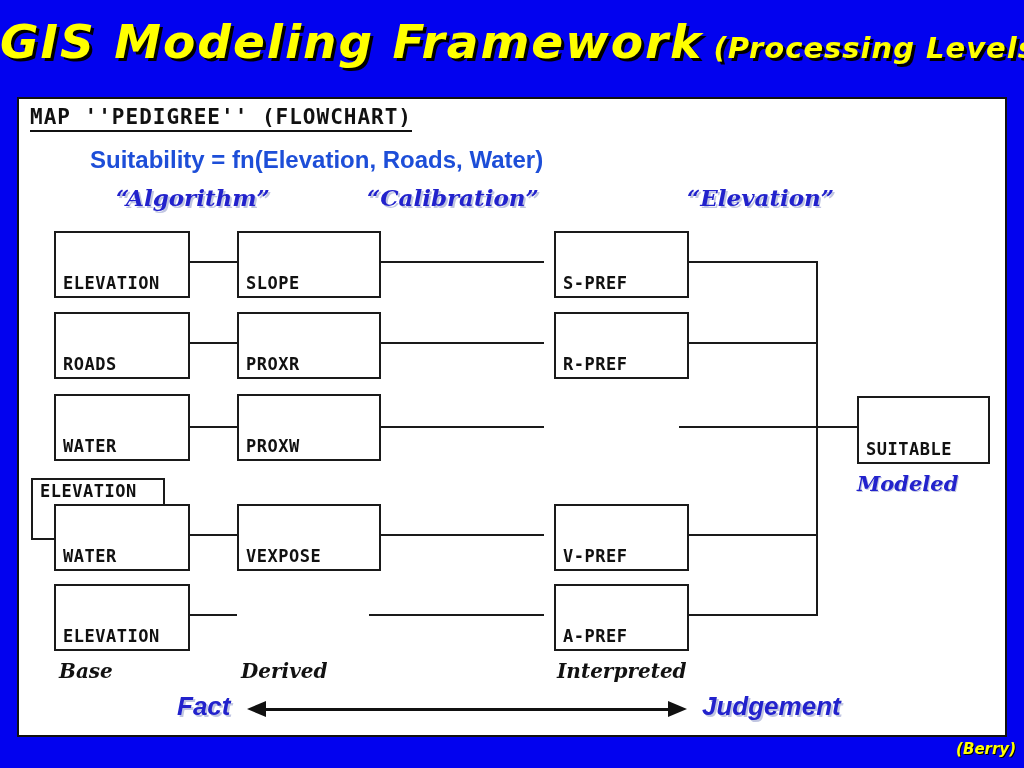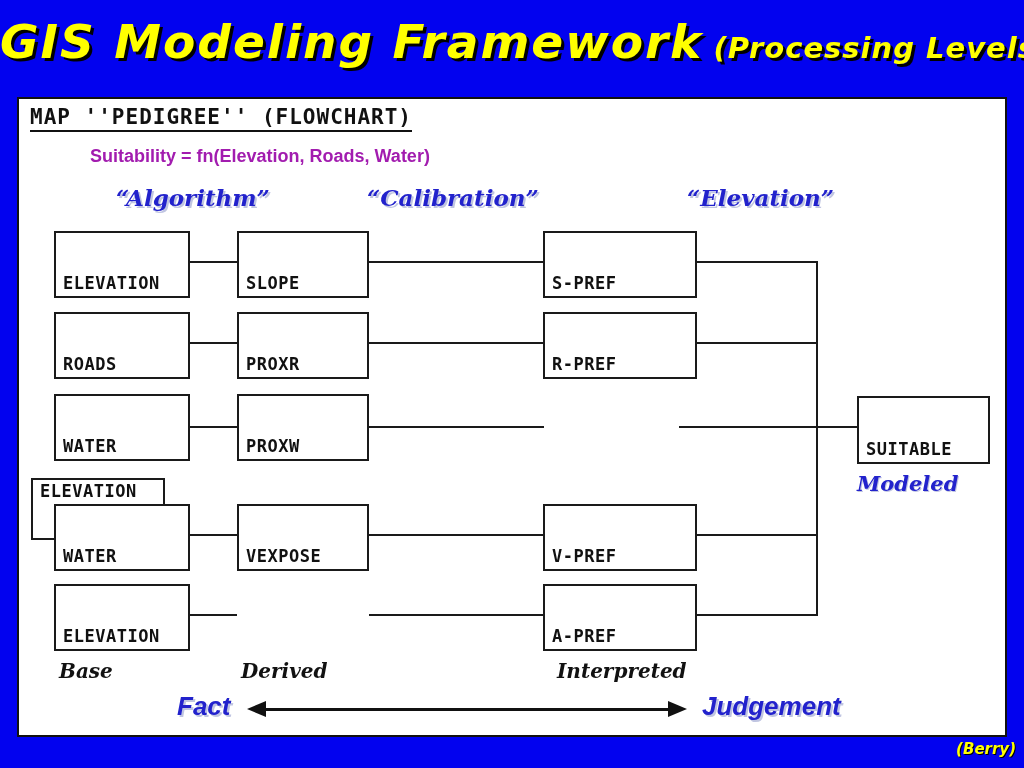--- a/index.html
+++ b/index.html
@@ -39,21 +39,21 @@
   .heading {
     position:absolute; left:11px; top:6px;
     font-family:"DejaVu Sans Mono", monospace;
     font-size:21px; font-weight:bold; color:#111111;
     letter-spacing:1px; border-bottom:2px solid #111111; padding-bottom:1px;
     white-space:nowrap;
   }
   .formula {
     position:absolute; left:71px; top:47px;
     font-family:"Liberation Sans", sans-serif;
-    font-size:18px; font-weight:bold; color:#a21caf;
+    font-size:24px; font-weight:bold; color:#1d4ed8;
     white-space:nowrap;
   }
 
   .proc-label {
     position:absolute; top:85px;
     font-family:"DejaVu Serif", serif;
     font-size:23px; font-weight:bold; font-style:italic;
     color:#2222CC; white-space:nowrap;
     text-shadow:2px 2px 0 rgba(140,150,200,0.55);
   }
@@ -73,22 +73,22 @@
     position:absolute; background:#FFFFFF;
     border:2px solid #1a1a1a; z-index:1;
   }
   .fbox-back .lbl {
     position:absolute; left:7px; top:1px;
     font-family:"DejaVu Sans Mono", monospace;
     font-size:17px; font-weight:bold; color:#111111; letter-spacing:0.5px;
     white-space:nowrap;
   }
   .col1 { left:35px;  width:136px; }
-  .col2 { left:218px; width:132px;text-align:center; }
-  .col3 { left:524px; width:154px; }
+  .col2 { left:218px; width:144px;text-align:center; }
+  .col3 { left:535px; width:135px; }
 
   .hline { position:absolute; height:2px; background:#1a1a1a; z-index:1; }
   .vline { position:absolute; width:2px;  background:#1a1a1a; z-index:1; }
 
   .caption-modeled {
     position:absolute; left:838px; top:372px; width:133px; text-align:left;
     font-family:"DejaVu Serif", serif;
     font-size:21px; font-weight:bold; font-style:italic; color:#2222CC;
     text-shadow:1px 1px 0 rgba(140,150,200,0.55);
   }

